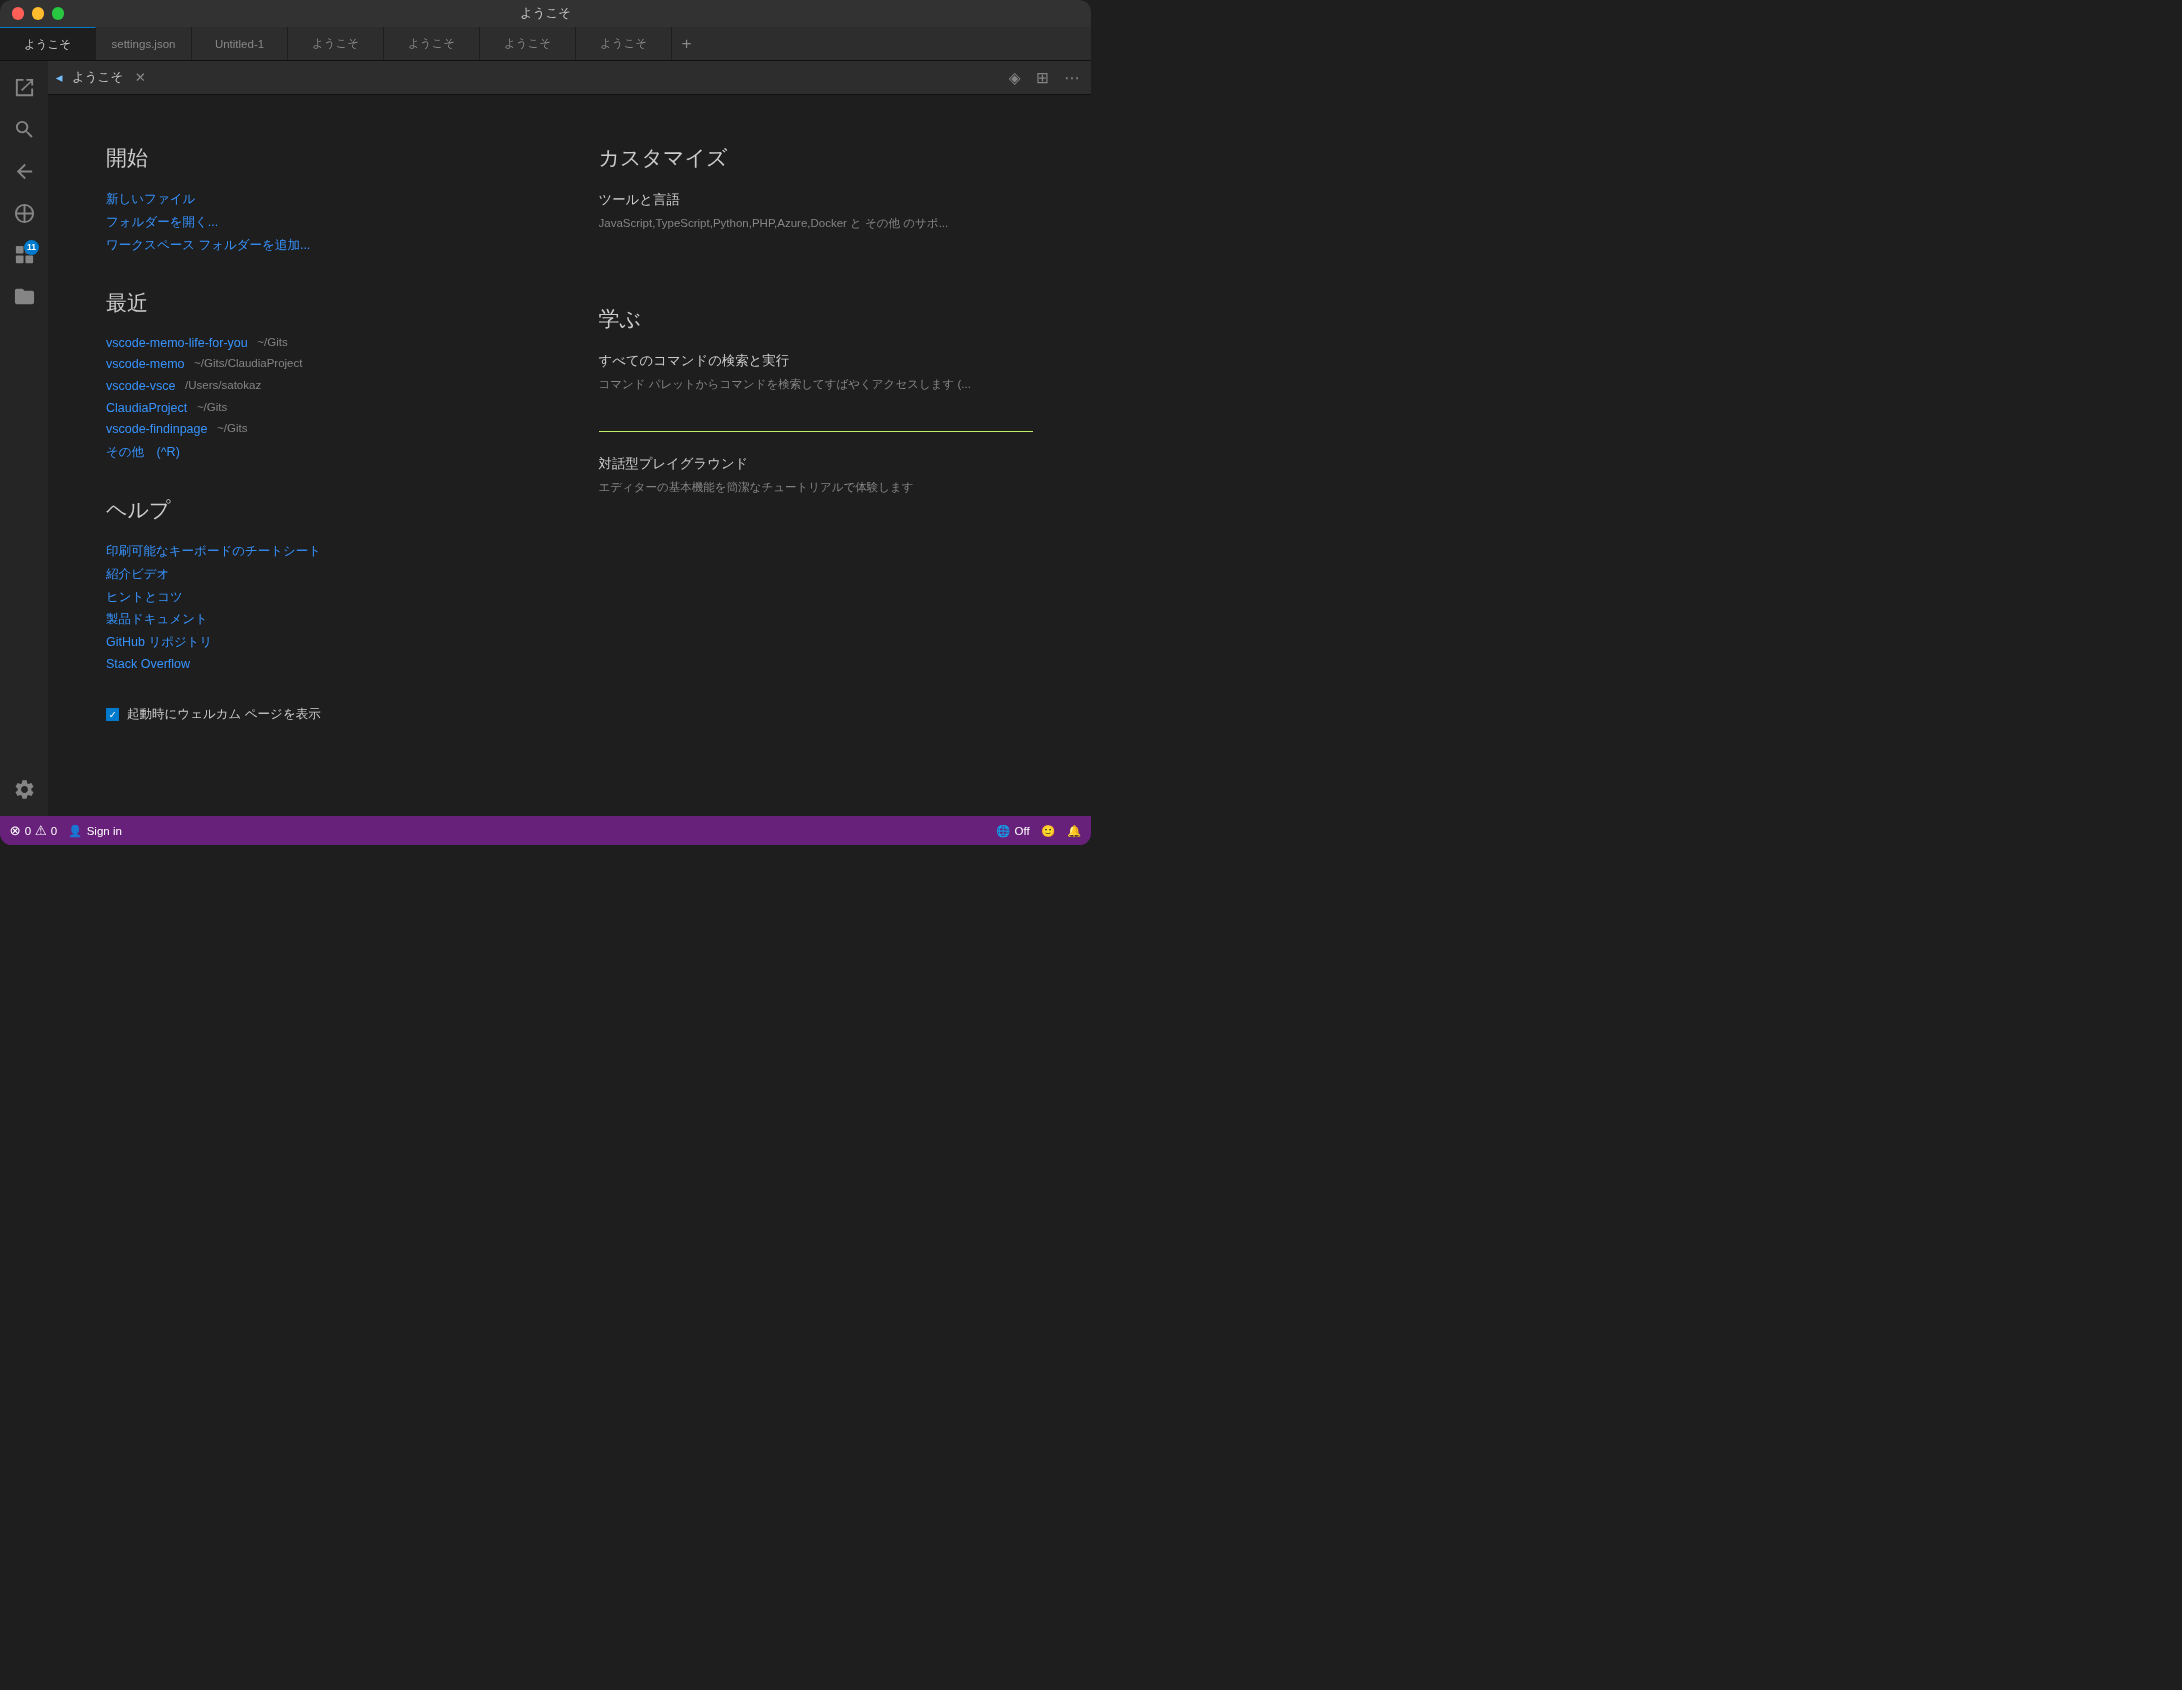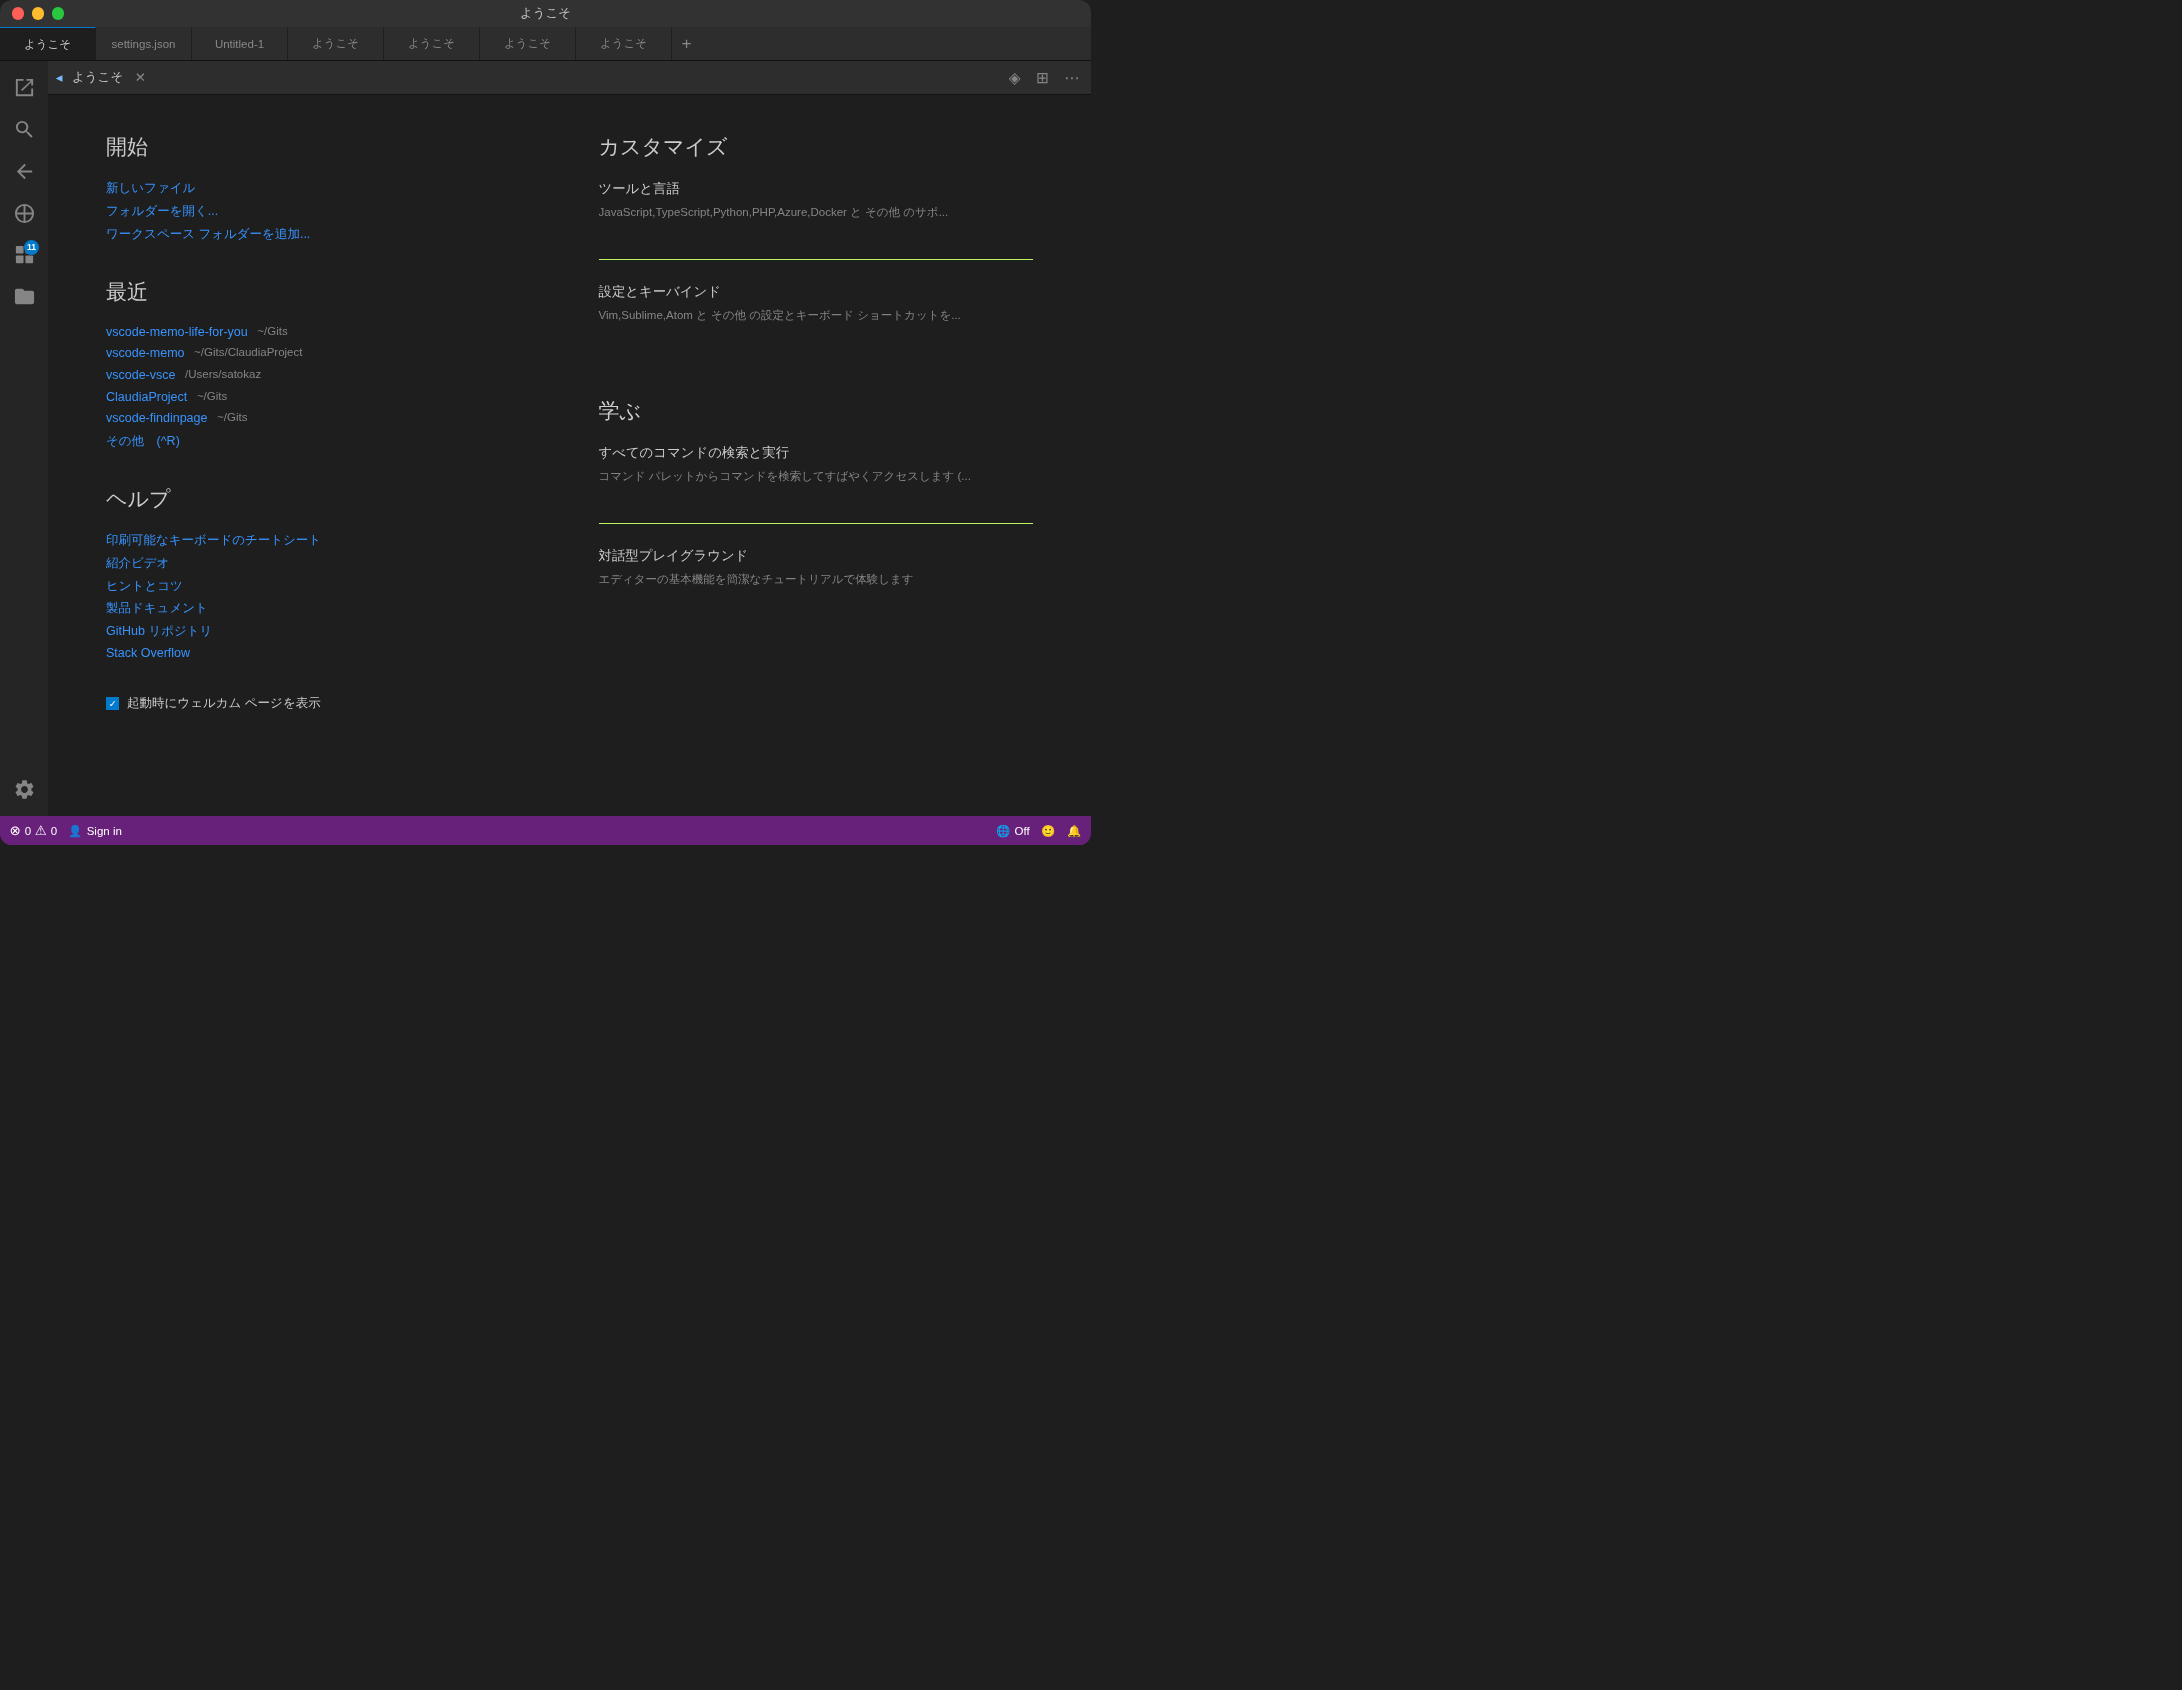--- a/index.html
+++ b/index.html
@@ -173,20 +173,21 @@
     }
 
     
     .welcome-content {
       flex: 1;
       overflow-y: auto;
       padding: 38px 58px;
       display: grid;
       grid-template-columns: 1fr 1fr;
       gap: 0 58px;
+      margin-top: 11px;
     }
 
     .section-title {
       font-size: 21px;
       font-weight: 300;
       color: #cccccc;
       margin-bottom: 19px;
     }
 
     .subsection-title {
@@ -453,24 +454,20 @@
       <div class="right-col">
 
         <div class="section-block">
           <div class="section-title">カスタマイズ</div>
 
           <div class="subsection">
             <div class="subsection-title">ツールと言語</div>
             <div class="desc-text">JavaScript,TypeScript,Python,PHP,Azure,Docker と その他 のサポ...</div>
           </div>
 
-          <div class="subsection">
-            <div class="subsection-title">設定とキーバインド</div>
-            <div class="desc-text">Vim,Sublime,Atom と その他 の設定とキーボード ショートカットを...</div>
-          </div>
 
         </div>
 
         <div class="section-block">
           <div class="section-title">学ぶ</div>
 
           <div class="subsection">
             <div class="subsection-title">すべてのコマンドの検索と実行</div>
             <div class="desc-text">コマンド パレットからコマンドを検索してすばやくアクセスします (...</div>
           </div>

